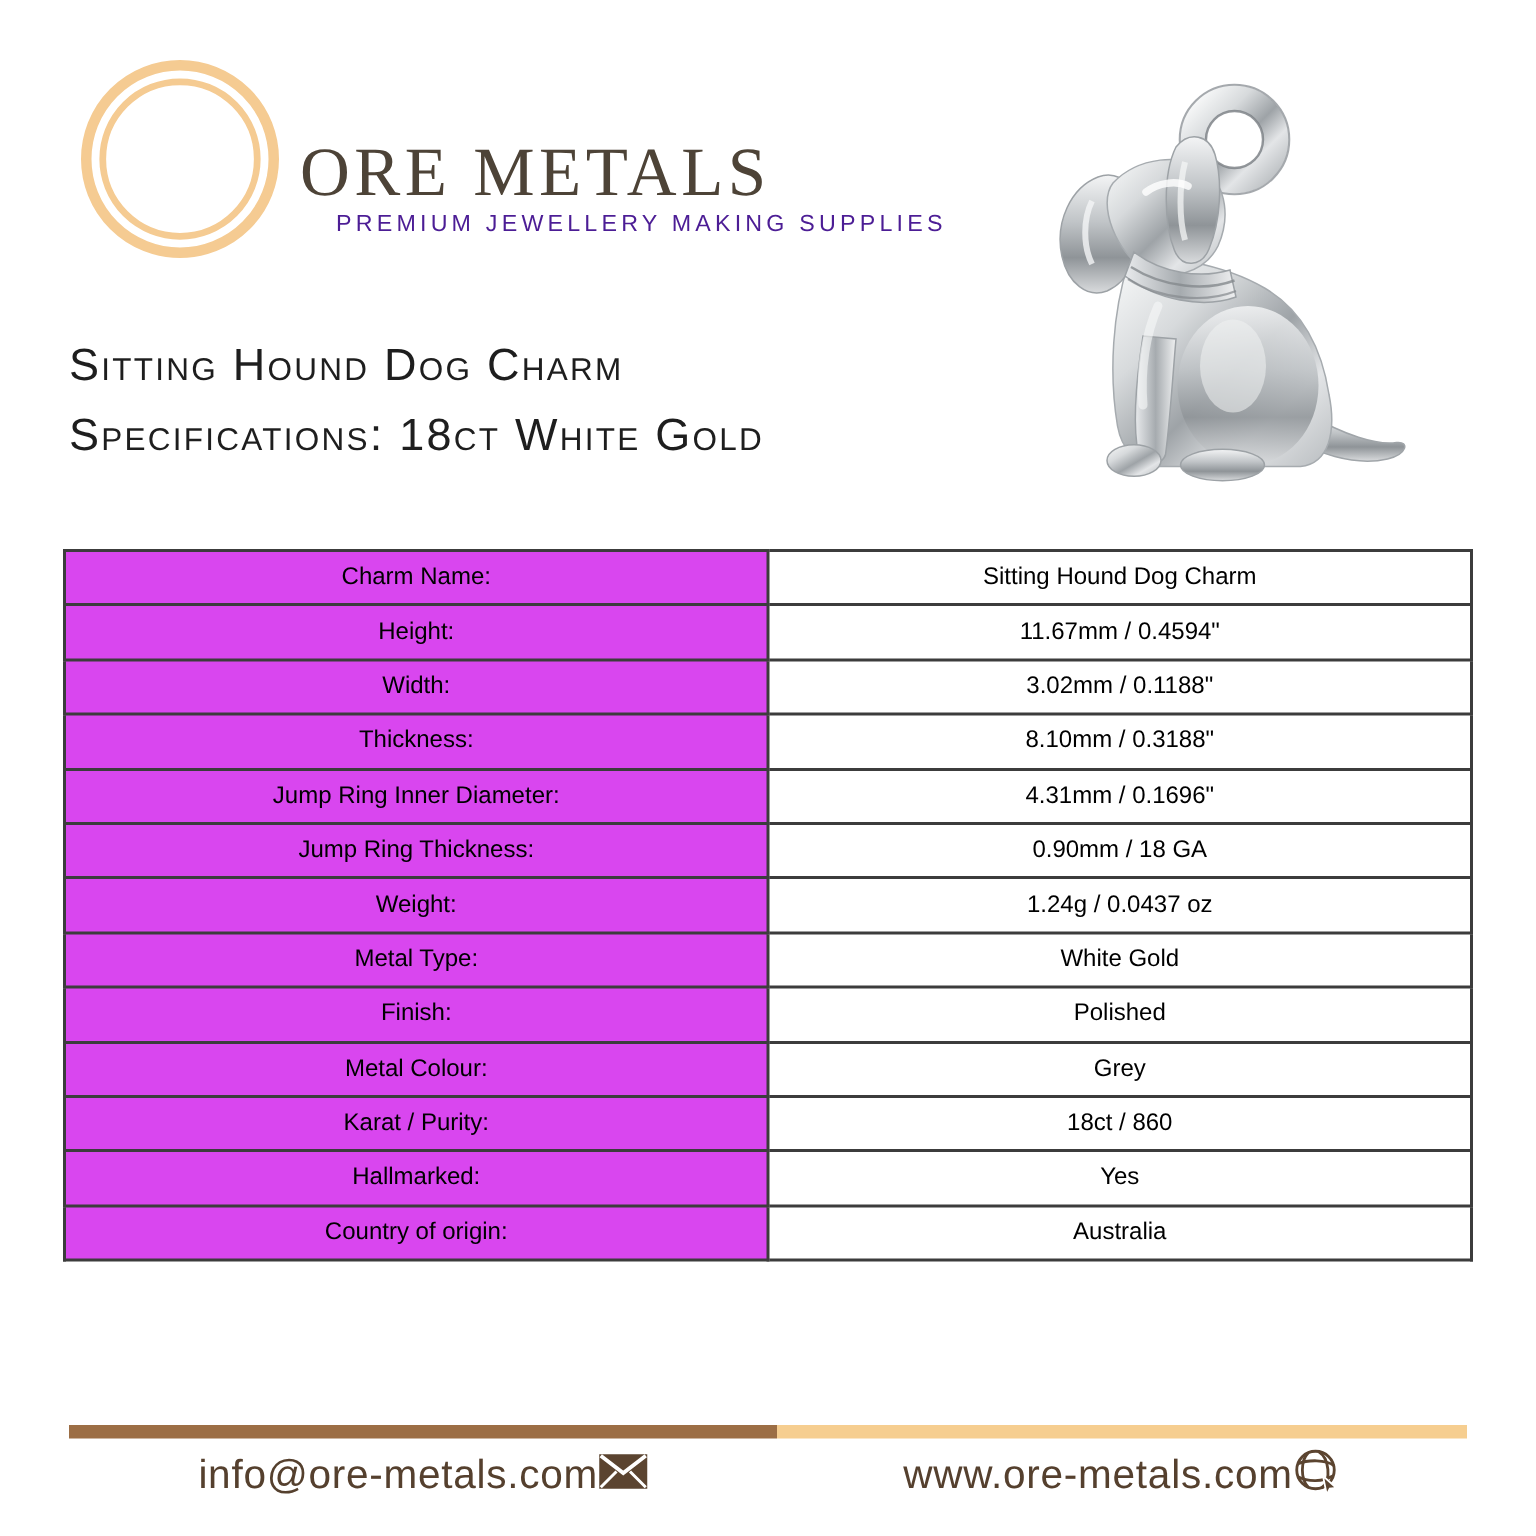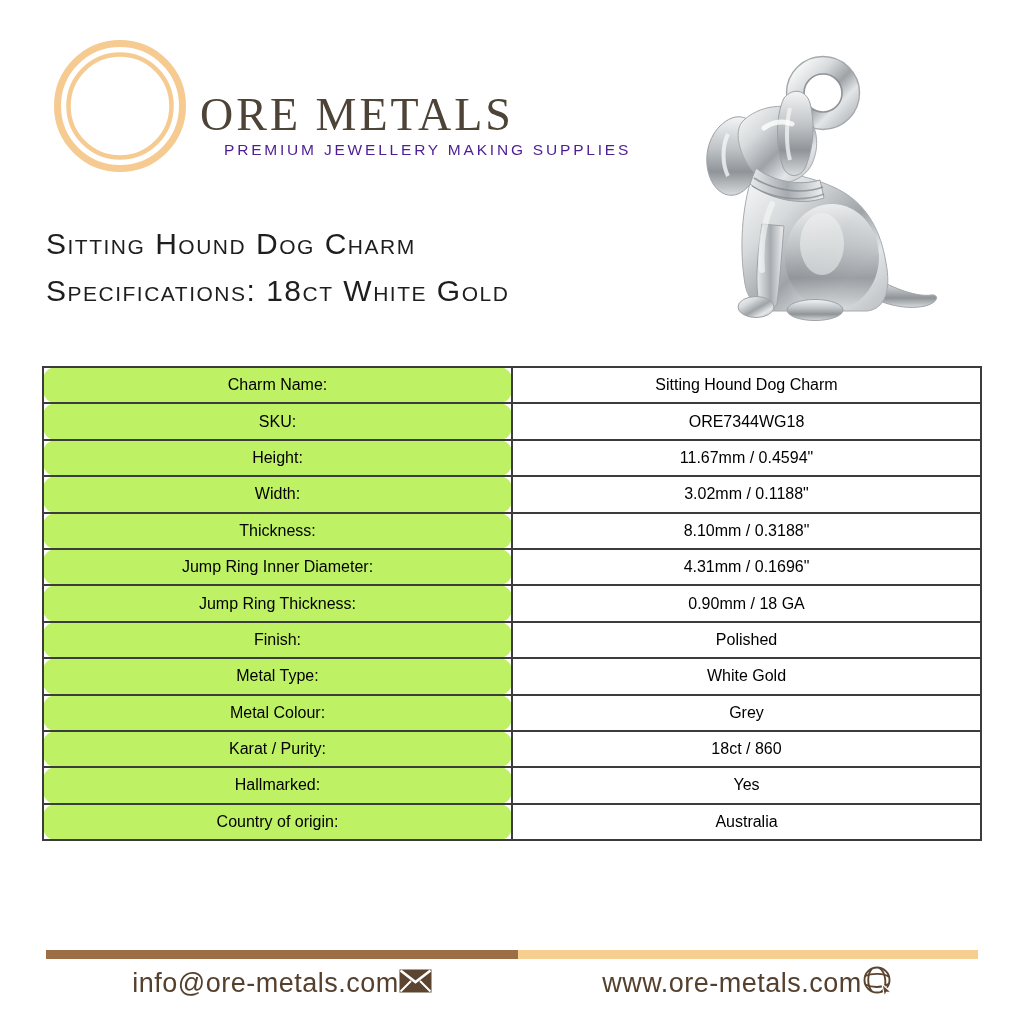--- a/index.html
+++ b/index.html
@@ -34,21 +34,21 @@
   
   .spec-table {
     position:absolute; left:42px; top:366px; width:940px;
     border-collapse:collapse; table-layout:fixed;
   }
   .spec-table td {
     border:2px solid #3c3c3c; height:36.4px; width:50%;
     font-size:16px; color:#000; text-align:center; vertical-align:middle;
     padding:0 8px;
   }
-  .spec-table td.label-cell { background:#bef264;border-radius:13px; }
+  .spec-table td.label-cell { background:#d946ef; }
   .spec-table td.value-cell { background:#ffffff; }
 
   
   .footer-bar { position:absolute; left:46px; top:950px; width:932px; height:9px; display:flex; }
   .footer-bar .seg-left  { width:472px; height:100%; background:#9c6e45; }
   .footer-bar .seg-right { flex:1; height:100%; background:#f6ce90; }
 
   .footer-left, .footer-right {
     position:absolute; top:963px; height:40px;
     display:flex; align-items:center; justify-content:center; 
@@ -137,50 +137,50 @@
     </svg>
   </div>
 
   <table class="spec-table">
     <tbody>
         <tr>
           <td class="label-cell">Charm Name:</td>
           <td class="value-cell">Sitting Hound Dog Charm</td>
         </tr>
         <tr>
-          <td class="label-cell">SKU:</td>
-          <td class="value-cell">ORE7344WG18</td>
-        </tr>
-        <tr>
           <td class="label-cell">Height:</td>
           <td class="value-cell">11.67mm / 0.4594"</td>
         </tr>
         <tr>
           <td class="label-cell">Width:</td>
           <td class="value-cell">3.02mm / 0.1188"</td>
         </tr>
         <tr>
           <td class="label-cell">Thickness:</td>
           <td class="value-cell">8.10mm / 0.3188"</td>
         </tr>
         <tr>
           <td class="label-cell">Jump Ring Inner Diameter:</td>
           <td class="value-cell">4.31mm / 0.1696"</td>
         </tr>
         <tr>
           <td class="label-cell">Jump Ring Thickness:</td>
           <td class="value-cell">0.90mm / 18 GA</td>
         </tr>
         <tr>
+          <td class="label-cell">Weight:</td>
+          <td class="value-cell">1.24g / 0.0437 oz</td>
+        </tr>
+        <tr>
+          <td class="label-cell">Metal Type:</td>
+          <td class="value-cell">White Gold</td>
+        </tr>
+        <tr>
           <td class="label-cell">Finish:</td>
           <td class="value-cell">Polished</td>
-        </tr>
-        <tr>
-          <td class="label-cell">Metal Type:</td>
-          <td class="value-cell">White Gold</td>
         </tr>
         <tr>
           <td class="label-cell">Metal Colour:</td>
           <td class="value-cell">Grey</td>
         </tr>
         <tr>
           <td class="label-cell">Karat / Purity:</td>
           <td class="value-cell">18ct / 860</td>
         </tr>
         <tr>

